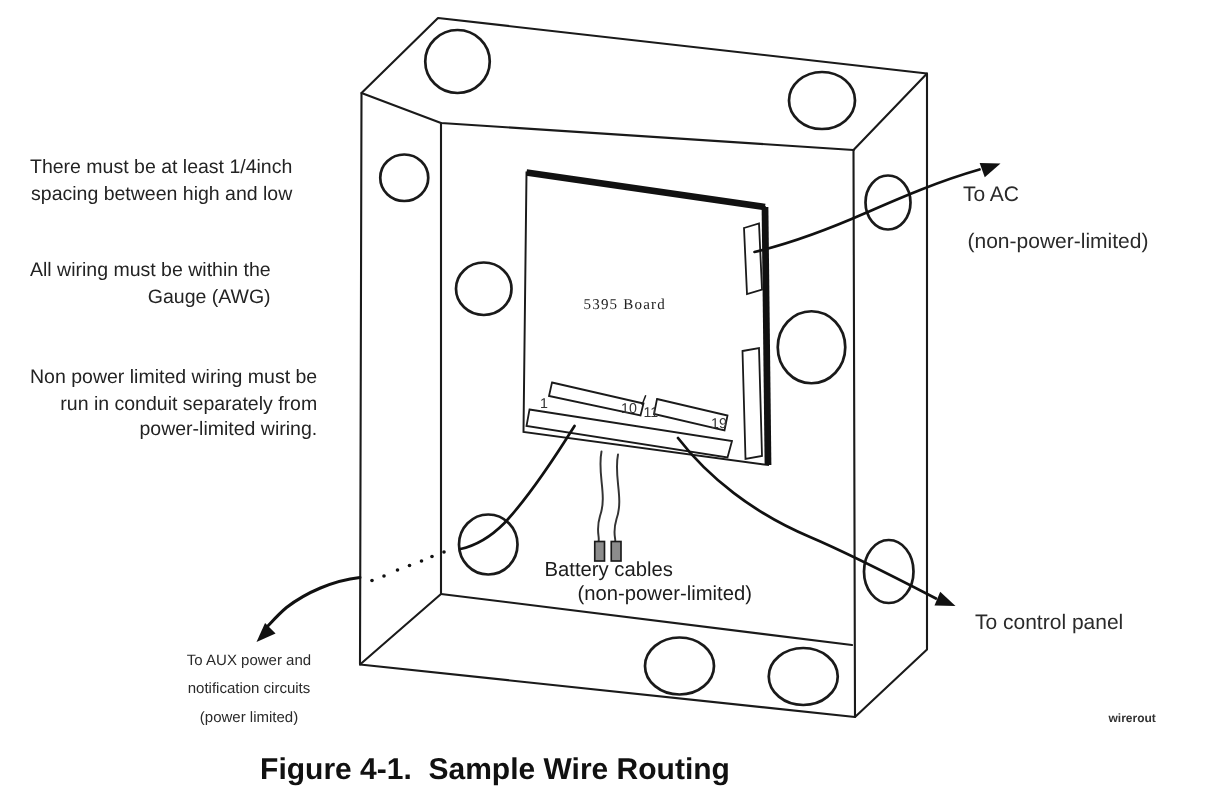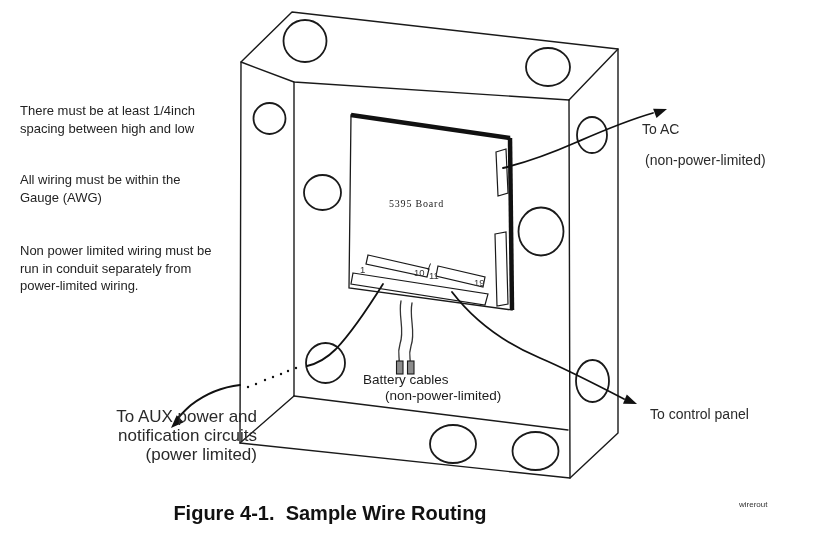--- a/index.html
+++ b/index.html
@@ -1,30 +1,30 @@
 <!DOCTYPE html>
 <html><head>
 <meta charset="utf-8">
 <style>
   html,body{margin:0;padding:0;background:#fff;}
   .page{position:relative;width:817px;height:538px;background:#fff;overflow:hidden;
         font-family:"Liberation Sans",sans-serif;color:#1f1f1f;}
   .page svg{position:absolute;left:0;top:0;}
   .txt{position:absolute;white-space:nowrap;line-height:1.15;}
-  .notes{position:absolute;left:20px;font-size:13px;color:#232323;}
+  .notes{position:absolute;left:20px;font-size:13px;color:#232323;text-align:right;}
   .notes .nline{white-space:nowrap;line-height:17.5px;}
   .hand{font-size:14px;color:#2a2a2a;}
-  .aux-block{position:absolute;left:75px;top:407px;width:182px;text-align:right;
-             font-size:17px;line-height:19px;color:#2a2a2a;}
+  .aux-block{position:absolute;left:75px;top:431px;width:182px;text-align:center;
+             font-size:10px;line-height:19px;color:#2a2a2a;}
   .battery-label{font-size:13.5px;color:#1c1c1c;}
   .board-label{font-family:"Liberation Serif",serif;font-size:10px;letter-spacing:0.8px;color:#222;}
   .terminal-num{position:absolute;font-size:9.5px;color:#333;}
   .caption{position:absolute;left:0;top:502px;width:660px;text-align:center;
            font-weight:bold;font-size:20px;color:#111;white-space:pre;}
-  .watermark{position:absolute;left:739px;top:500px;font-size:8px;color:#333;}
+  .watermark{position:absolute;left:739px;top:474px;font-size:8px;color:#333;font-weight:bold;}
 </style>
 </head>
 <body>
 
 <div class="page">
 
   <svg width="817" height="538" viewBox="0 0 817 538">
     <g stroke="#1a1a1a" fill="none" stroke-width="1.4" stroke-linejoin="round" stroke-linecap="round">
 
       <path d="M241,62 L292,12 L618,49 L618,433 L570,478 L240,443 Z"></path>

